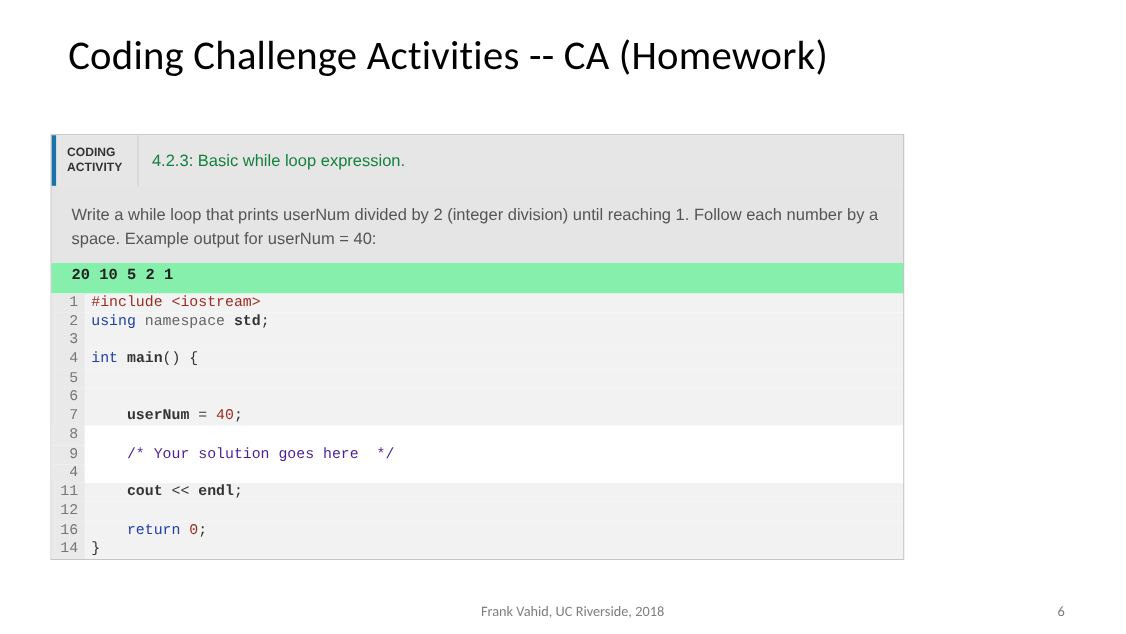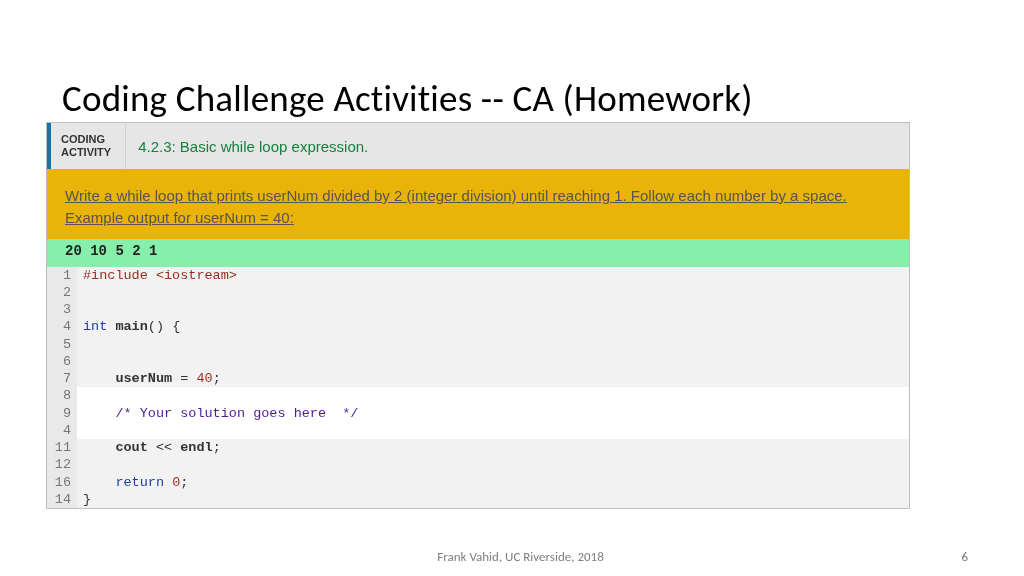--- a/index.html
+++ b/index.html
@@ -9,27 +9,26 @@
     background: #fff;
     font-family: Calibri, Arial, sans-serif;
     position: relative;
   }
   .slide-title {
     font-size: 37px;
     font-weight: 400;
     color: #000;
     padding: 28px 0 0 62px;
     letter-spacing: 0.2px;
-    margin-top: 48px;
   }
   .panel {
     position: absolute;
     left: 46px;
     top: 122px;
-    width: 864px;
+    width: 776px;
     border: 1px solid #bfbfbf;
     font-family: Arial, Helvetica, sans-serif;
   }
   .panel-header {
     display: flex;
     align-items: stretch;
     background: #e6e6e6;
     border-left: 4px solid #1a73a8;
     height: 46px;
   }
@@ -50,22 +49,21 @@
     align-items: center;
     padding-left: 12px;
     font-size: 15px;
     color: #15803d;
   }
   .instructions {
     padding: 16px 18px 10px 18px;
     font-size: 15px;
     color: #555;
     line-height: 1.45;
-    background: #eab308;
-    text-decoration: underline;
+    background: #e5e5e5;
   }
   .example-output {
     padding: 4px 18px 8px 18px;
     font-family: Consolas, "Courier New", monospace;
     font-size: 14px;
     font-weight: 700;
     color: #222;
     background: #86efac;
   }
   .code-block {
@@ -136,20 +134,21 @@
   </div>
   <div class="instructions">Write a while loop that prints userNum divided by 2 (integer division) until reaching 1. Follow each number by a space. Example output for userNum = 40:</div>
   <div class="example-output">20 10 5 2 1</div>
   <div class="code-block" id="code-block">
       <div class="code-line band1">
         <div class="gutter">1</div>
         <div class="code-content"><span class="tok-pp">#include &lt;iostream&gt;</span></div>
       </div>
       <div class="code-line band1">
         <div class="gutter">2</div>
+        <div class="code-content"><span class="tok-kw">using</span><span class=""> </span><span class="tok-ns">namespace</span><span class=""> </span><span class="tok-id tok-bold">std</span><span class="tok-punc">;</span></div>
       </div>
       <div class="code-line band1">
         <div class="gutter">3</div>
         <div class="code-content">&nbsp;</div>
       </div>
       <div class="code-line band1">
         <div class="gutter">4</div>
         <div class="code-content"><span class="tok-type">int</span><span class=""> </span><span class="tok-id tok-bold">main</span><span class="tok-punc">()</span><span class=""> </span><span class="tok-punc">{</span></div>
       </div>
       <div class="code-line band1">

